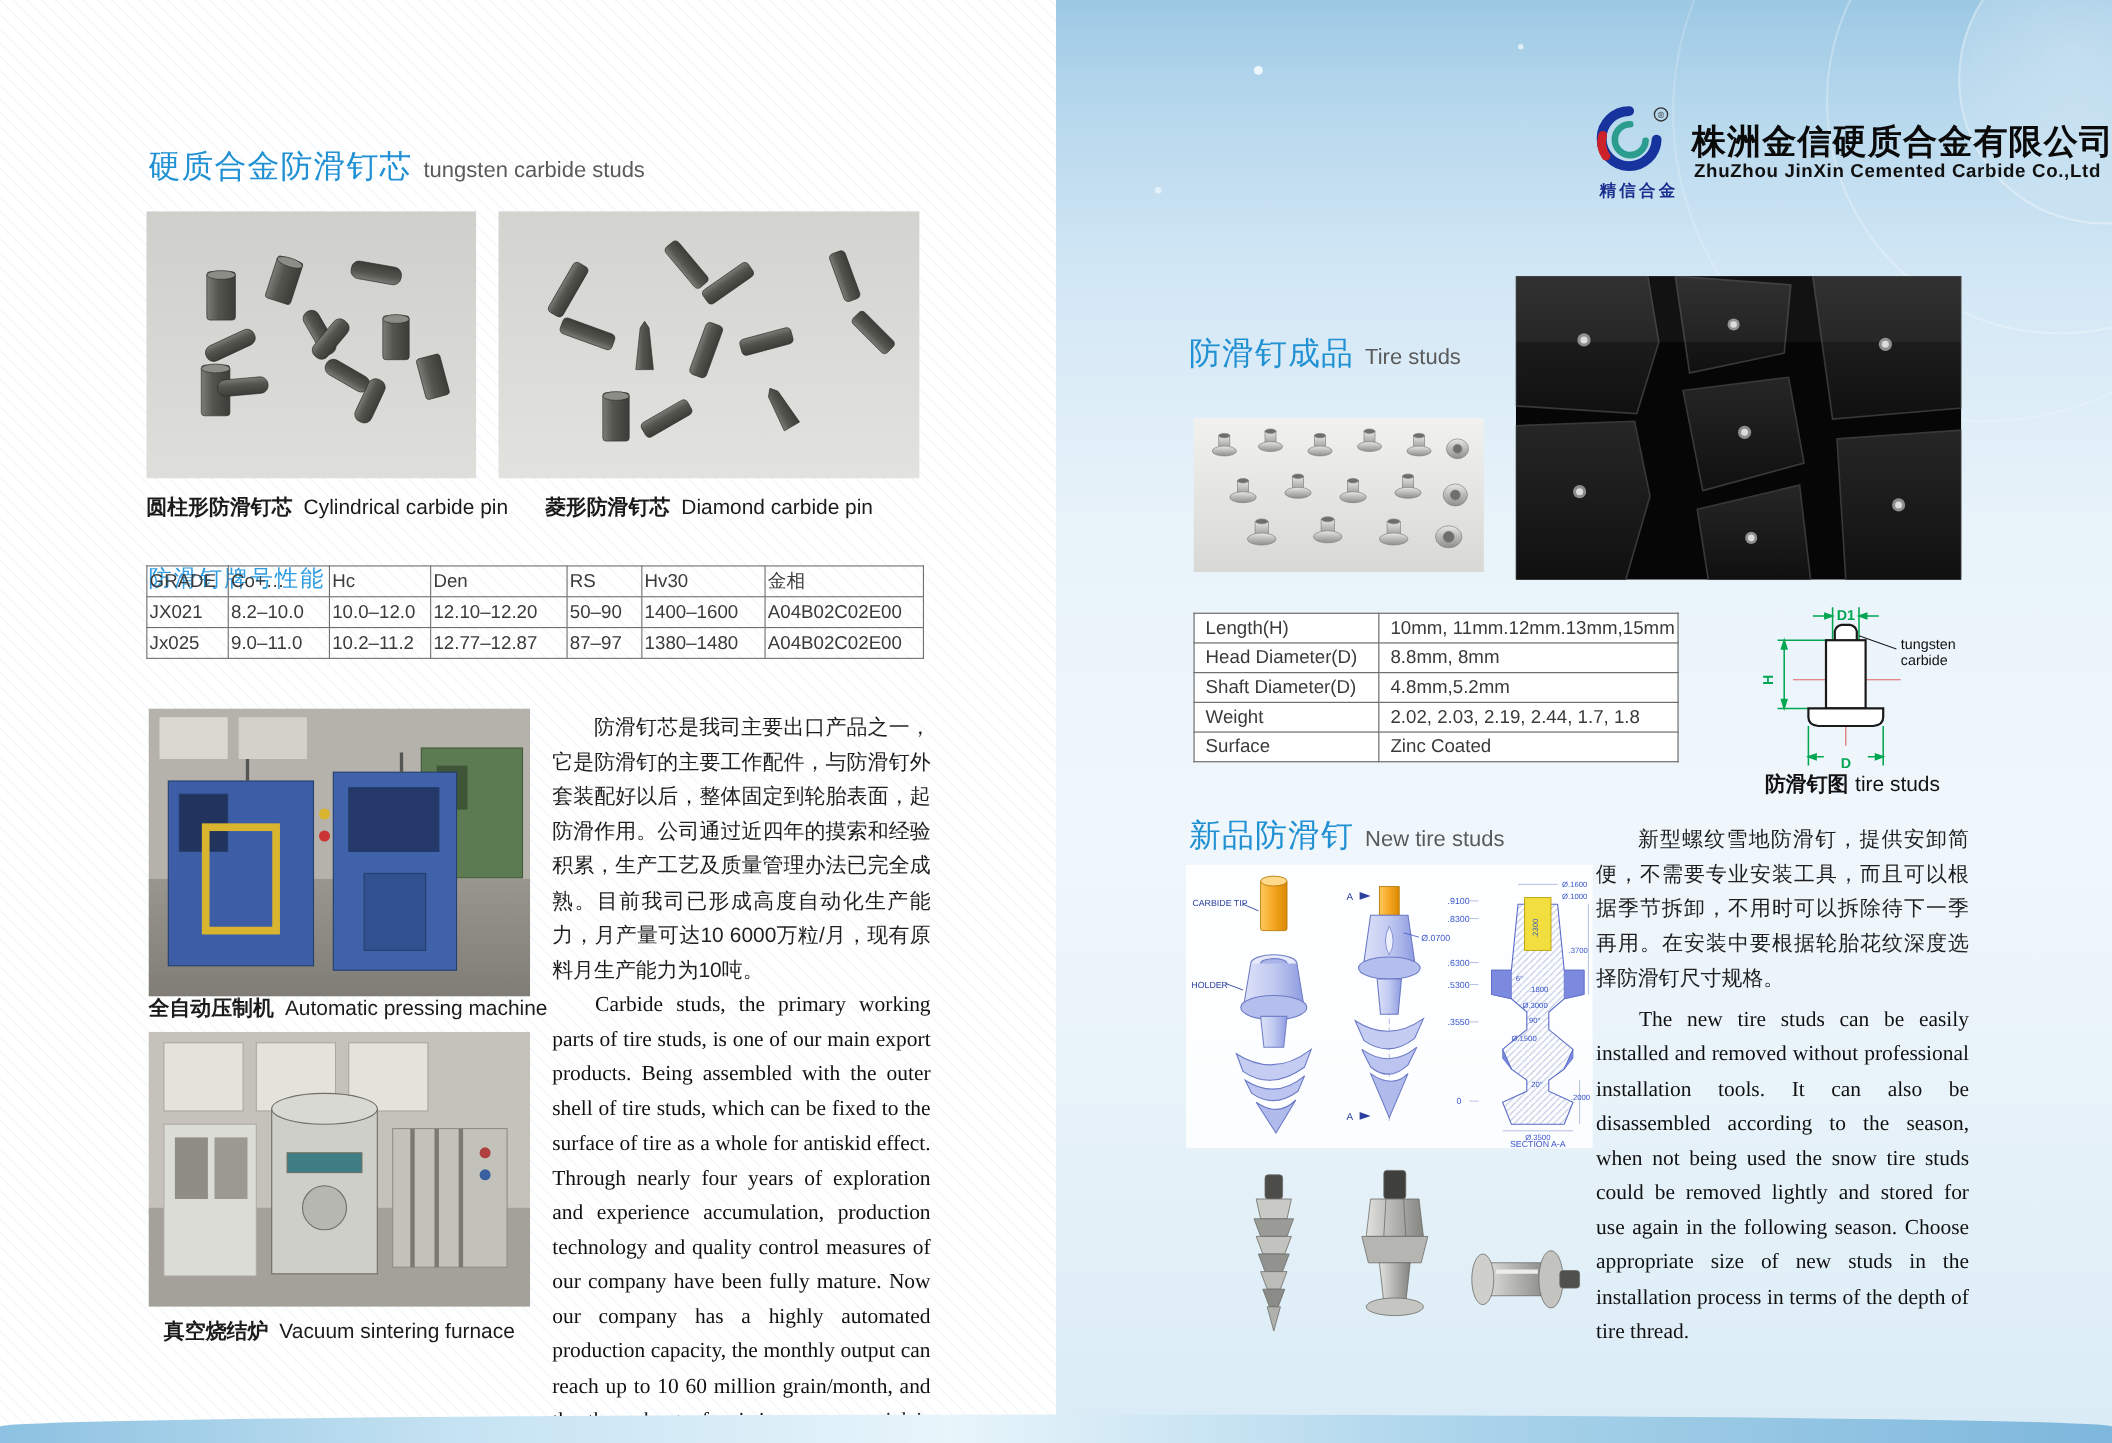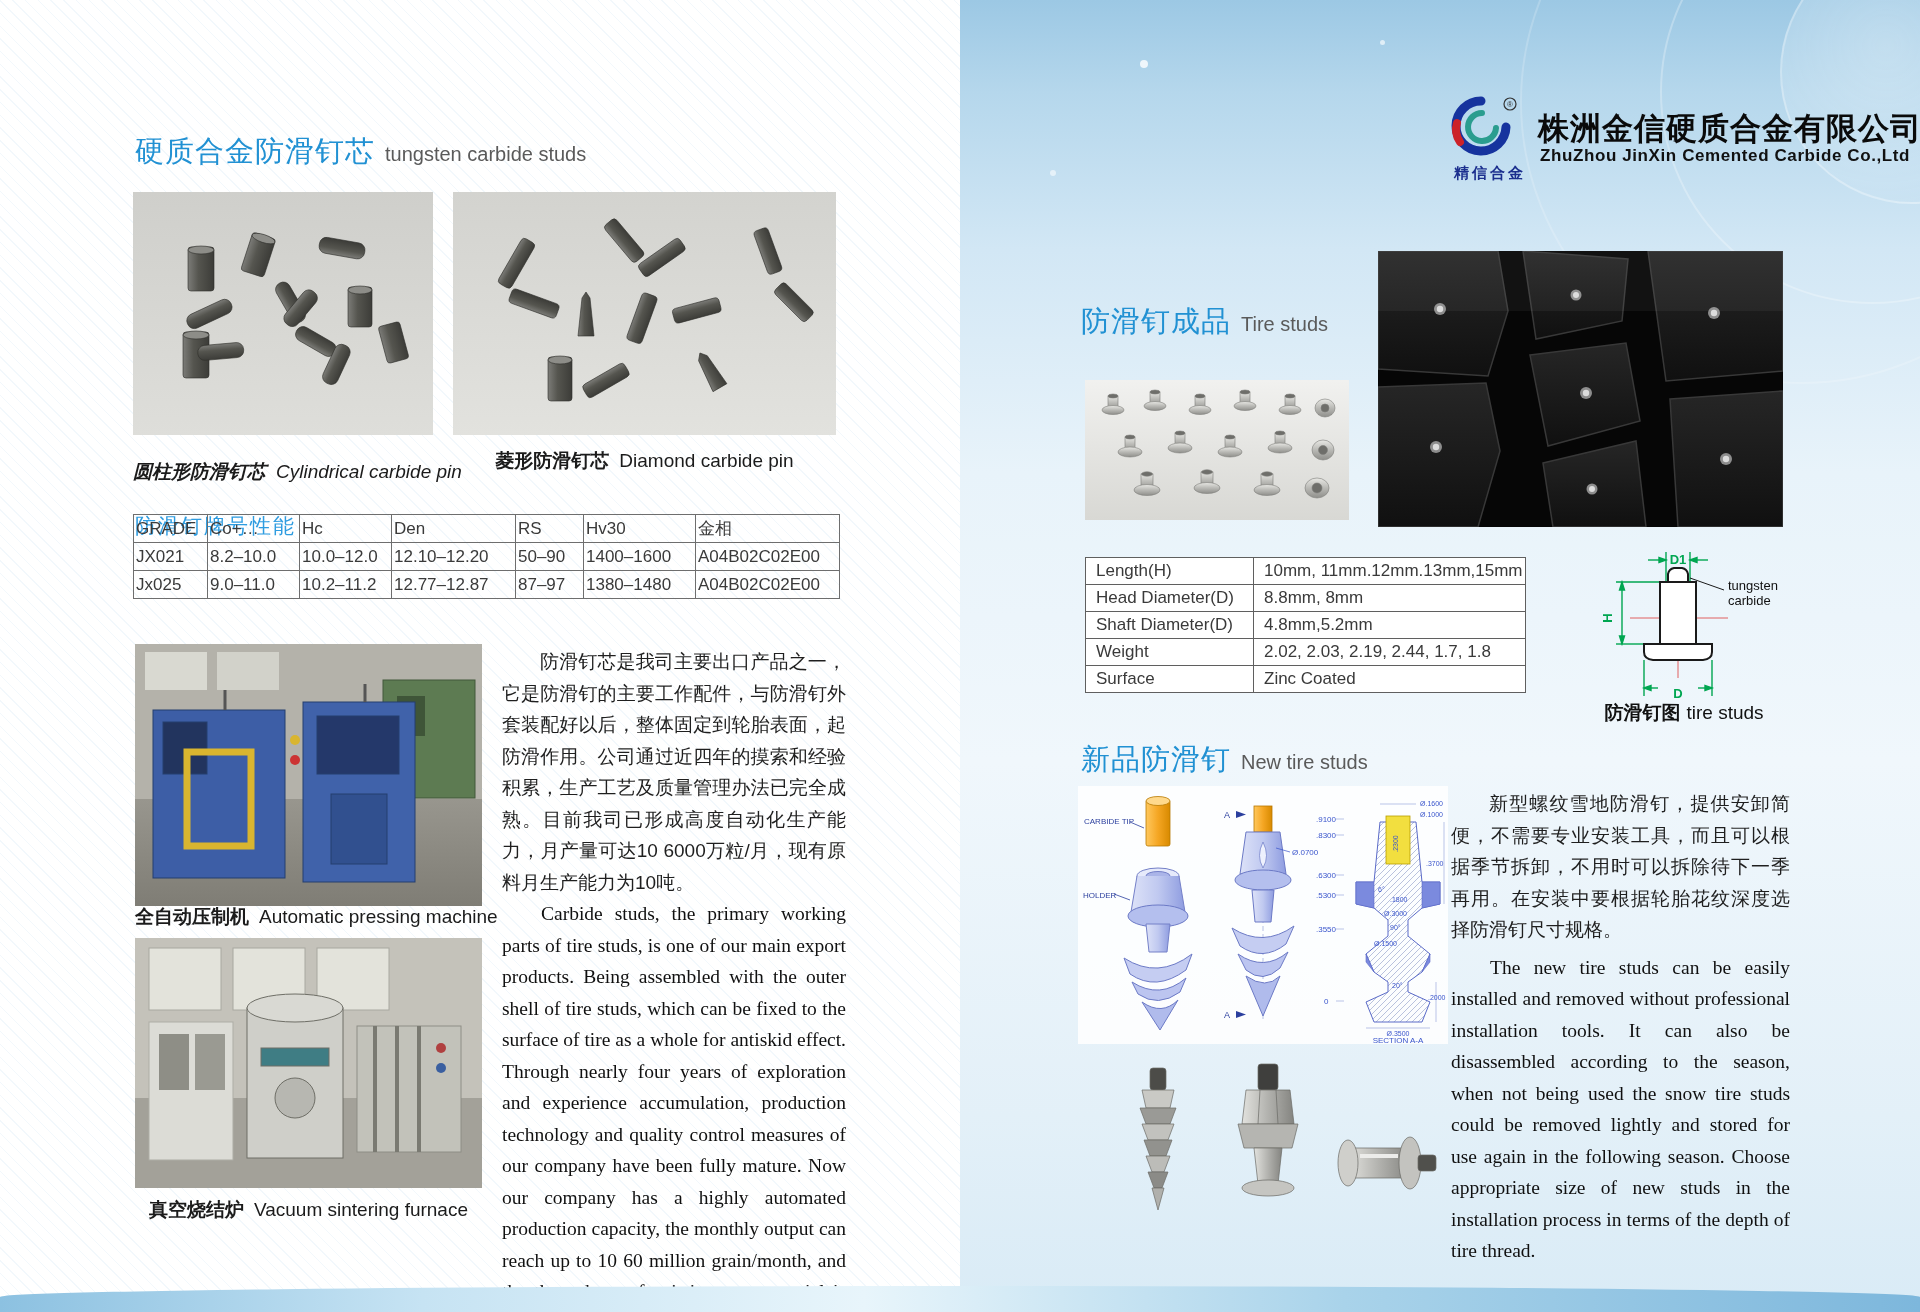--- a/index.html
+++ b/index.html
@@ -182,21 +182,21 @@
         <g transform="translate(170,170) rotate(60)">
             <rect width="15" height="48" rx="4" fill="url(#pinG)"></rect>
           </g>
         <g transform="translate(240,165) rotate(-30)">
             <polygon points="0,40 3,6 8,0 13,6 16,40" fill="url(#pinG)"></polygon>
           </g>
       </g>
     </svg>
   </div>
 
-  <div class="abs caption" style="left:133px;top:459px;width:300px;font-style:italic;">
+  <div class="abs caption" style="left:133px;top:448px;width:300px;">
     <span class="cn">圆柱形防滑钉芯</span><span class="en">Cylindrical carbide pin</span>
   </div>
   <div class="abs caption" style="left:453px;top:448px;width:383px;">
     <span class="cn">菱形防滑钉芯</span><span class="en">Diamond carbide pin</span>
   </div>
 
   <div class="abs sub-title" style="left:135px;top:512px;">防滑钉牌号性能</div>
 
   <table class="abs grade-table" style="left:133px;top:514px;">
     <colgroup>
@@ -681,19 +681,19 @@
           <rect x="240" y="86" width="62" height="30" fill="url(#metalG)"></rect>
           <ellipse cx="240" cy="101" rx="10" ry="23" fill="#cfcfcb"></ellipse>
           <ellipse cx="302" cy="101" rx="11" ry="26" fill="#c3c3bf"></ellipse>
           <rect x="310" y="93" width="18" height="16" rx="3" fill="#50504c"></rect>
           <path d="M252,92 L290,92 L290,96 L252,96 Z" fill="#ececea" stroke="none"></path>
         </g>
       </g>
     </svg>
   </div>
 
-  <div class="abs text-col" style="left:491px;top:788px;width:339px;">
+  <div class="abs text-col" style="left:491px;top:748px;width:339px;">
     <p class="para-cn">新型螺纹雪地防滑钉，提供安卸简便，不需要专业安装工具，而且可以根据季节拆卸，不用时可以拆除待下一季再用。在安装中要根据轮胎花纹深度选择防滑钉尺寸规格。</p>
     <p class="para-en" style="margin-top:6px;">The new tire studs can be easily installed and removed without professional installation tools. It can also be disassembled according to the season, when not being used the snow tire studs could be removed lightly and stored for use again in the following season. Choose appropriate size of new studs in the installation process in terms of the depth of tire thread.</p>
   </div>
 </div>
 
 <div class="abs bottom-band"></div>
 
 </body></html>

